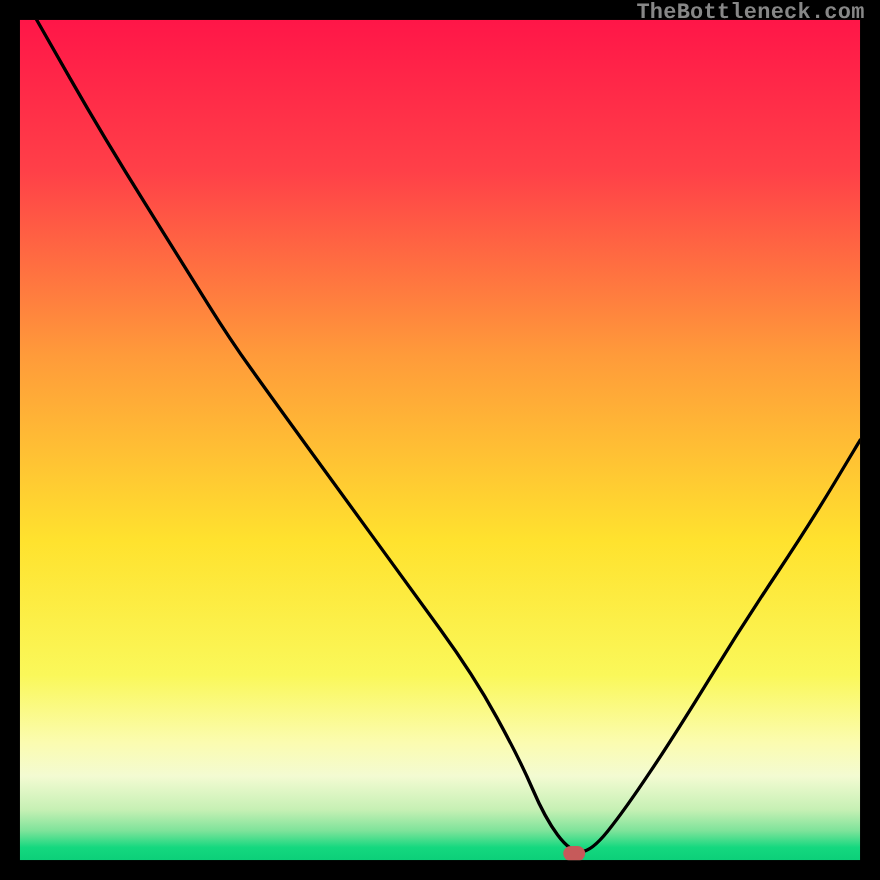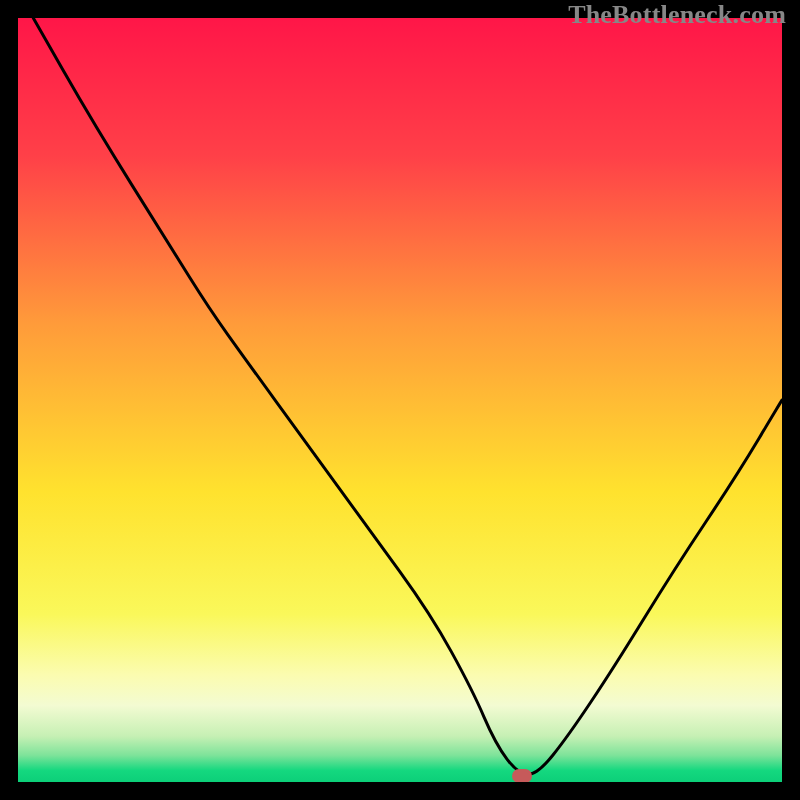--- a/index.html
+++ b/index.html
@@ -44,22 +44,22 @@
     position: absolute;
     width: 20px;
     height: 14px;
     border-radius: 7px;
     transform: translate(-50%, -50%);
   }
   .watermark {
     position: absolute;
     top: 0px;
     right: 14px;
-    font-family: Liberation Serif, serif;
-    font-size: 26px;
+    font-family: Liberation Mono, monospace;
+    font-size: 20px;
     font-weight: 600;
     color: #878787;
     letter-spacing: 0.2px;
   }
 </style>
 </head>
 <body>
 
 <div class="frame">
   <div class="plot">

